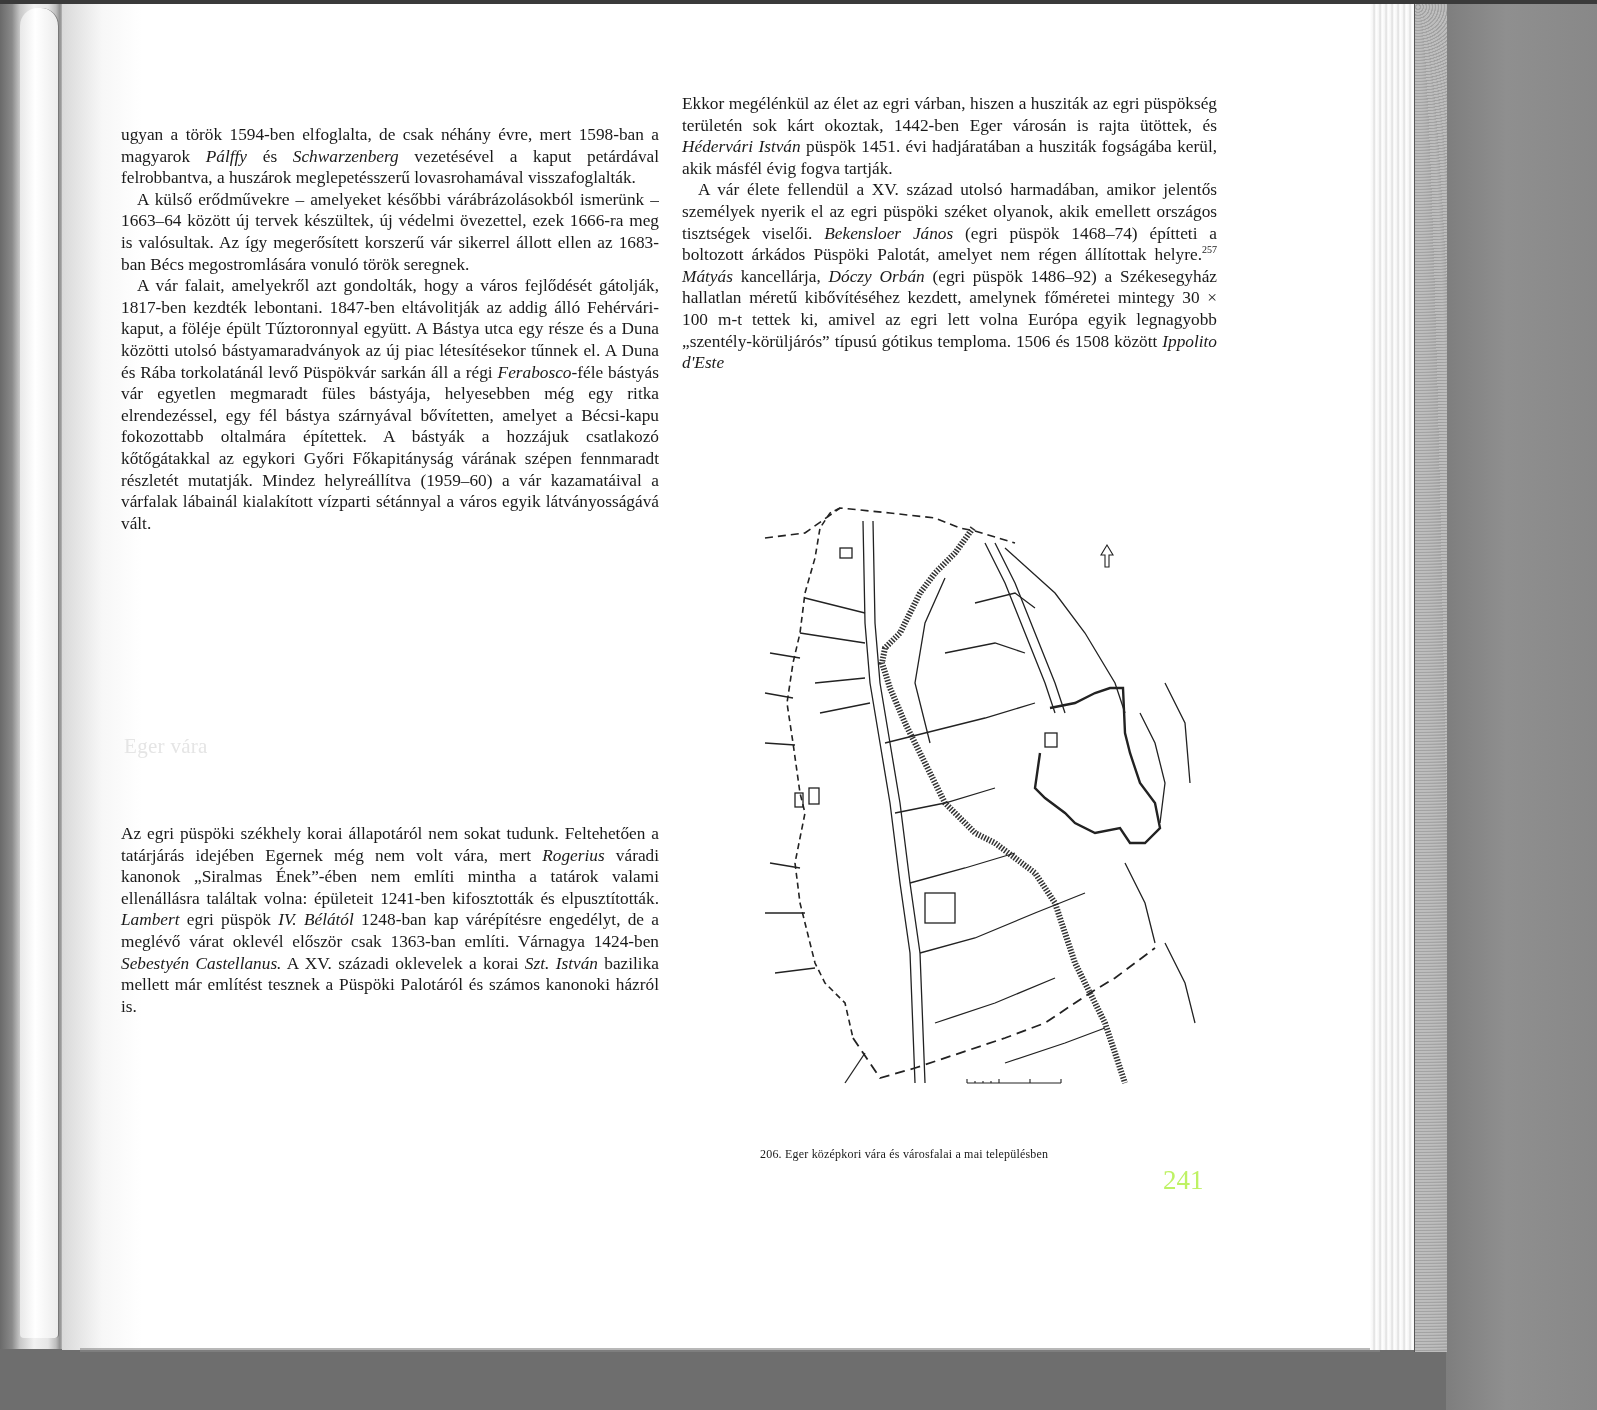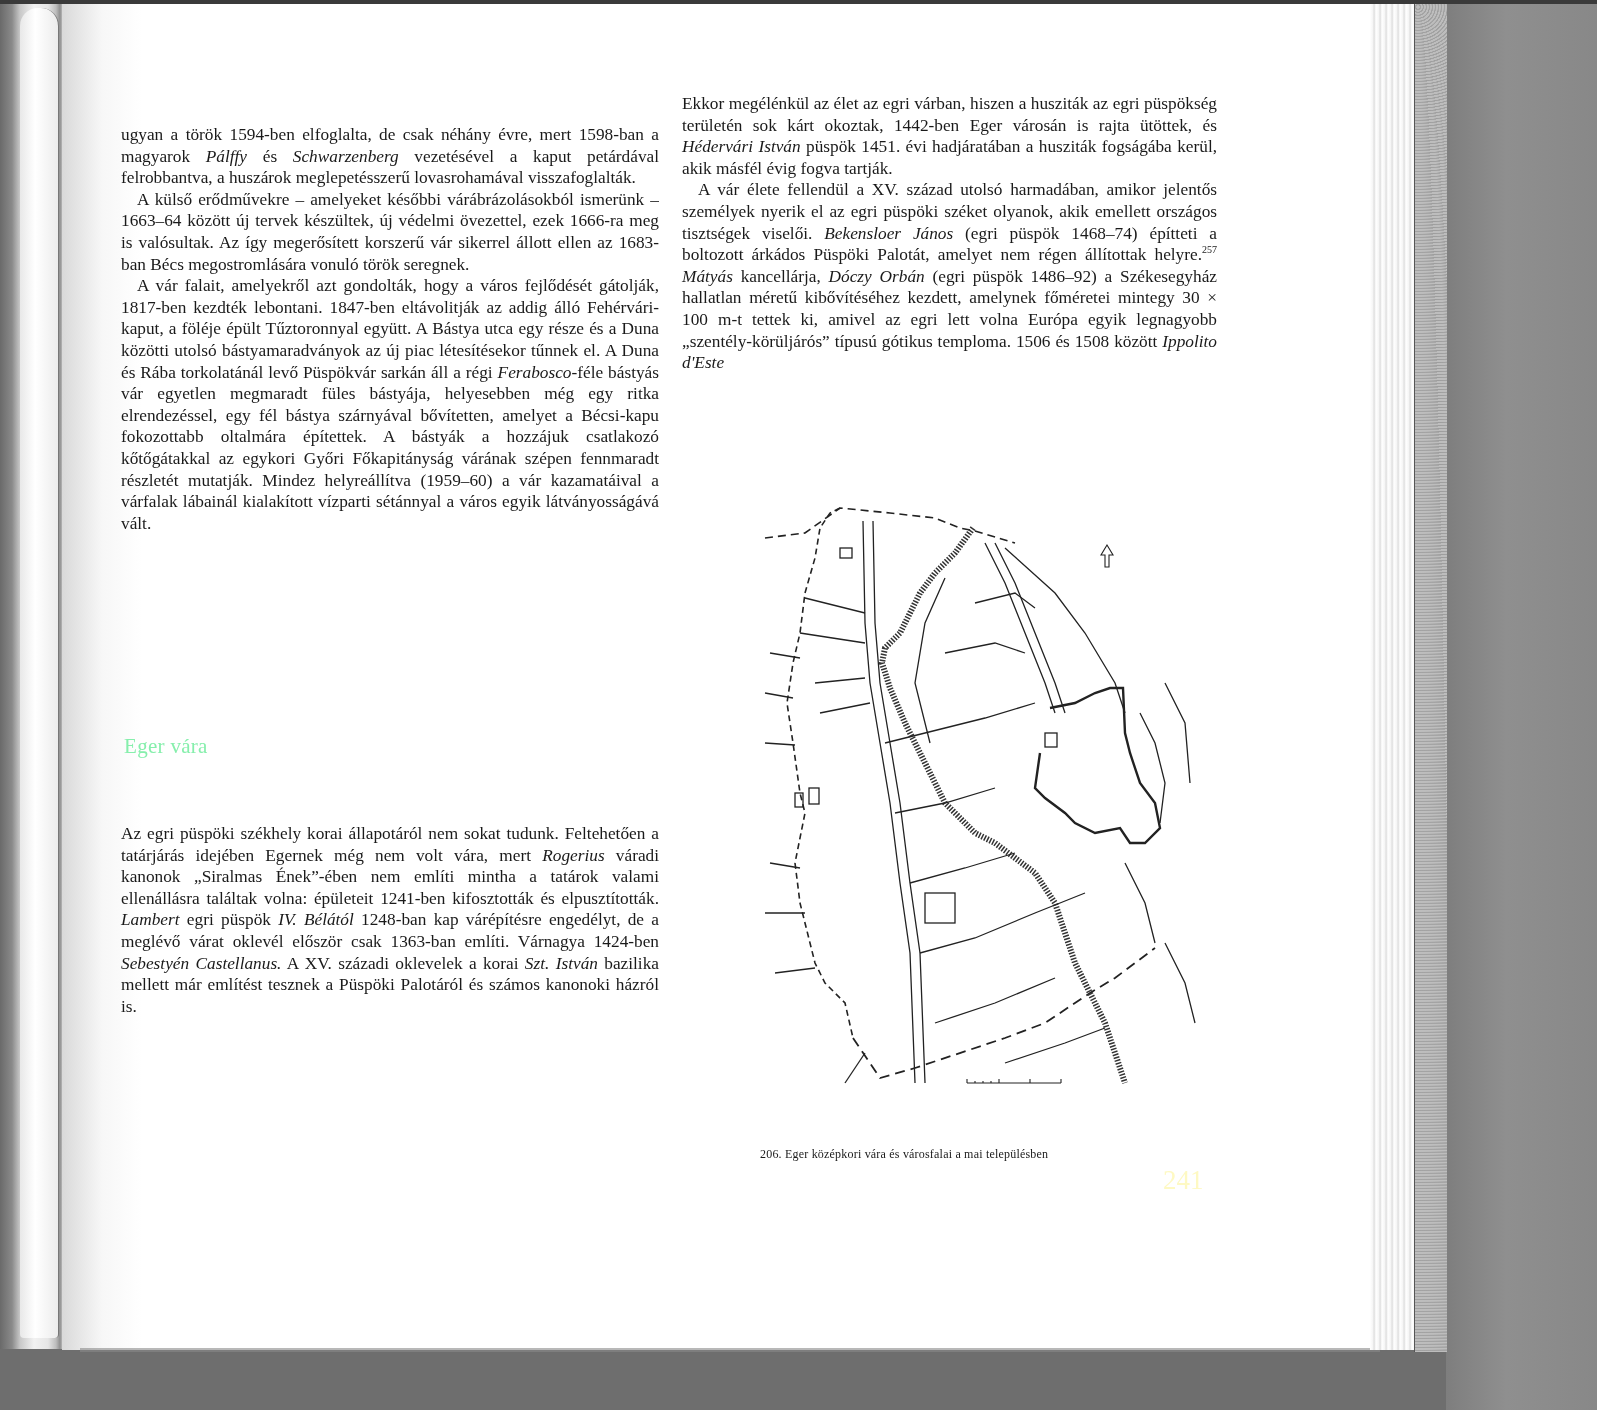--- a/index.html
+++ b/index.html
@@ -15,28 +15,28 @@
     background:repeating-linear-gradient(90deg,#ffffff 0px,#f4f4f4 3px,#dcdcdc 4px,#ffffff 6px); }
   .cover { position:absolute; left:1414px; top:4px; width:32px; height:1348px;
     background:repeating-radial-gradient(circle at 3px 3px,#bdbdbd 0,#bdbdbd 1.5px,#9d9d9d 2px,#a8a8a8 3px); border-left:1px solid #555; }
   .cover-shade { position:absolute; left:1446px; top:4px; width:151px; height:1406px; background:linear-gradient(90deg,#7e7e7e,#8f8f8f 40%,#888 100%); }
 
   .col { position:absolute; font-size:17.3px; line-height:21.6px; color:#1a1a1a; text-align:justify; }
   .col p { margin:0; text-indent:0; }
   .col p.ind { text-indent:16px; }
   .col-left { left:121px; top:104px; width:538px;margin-top:20px; }
   .col-right { left:682px; top:93px; width:535px; }
-  .heading { position:absolute; left:124px; top:734px; font-size:21px; color:#86efac; letter-spacing:0.3px; }
+  .heading { position:absolute; left:124px; top:734px; font-size:21px; color:#e5e5e5; letter-spacing:0.3px; }
   .col-left2 { left:121px; top:823px; width:538px; }
   i { font-style:italic; }
   sup { font-size:10px; line-height:0; vertical-align:super; }
 
   .map { position:absolute; left:745px; top:483px; width:460px; height:620px; }
   .caption { position:absolute; left:760px; top:1147px; font-size:12px; color:#1a1a1a; letter-spacing:0.2px; font-family:"Liberation Serif", serif; }
-  .pagenum { position:absolute; left:1163px; top:1165px; font-size:27px; color:#fef9c3;text-align:right; }
+  .pagenum { position:absolute; left:1163px; top:1165px; font-size:27px; color:#bef264;text-align:right; }
 </style>
 </head>
 <body>
 
 <div class="bg-top"></div>
 <div class="cover-shade"></div>
 <div class="spine"></div>
 <div class="spine-cap"></div>
 <div class="page"></div>
 <div class="page-bottom-shadow"></div>

